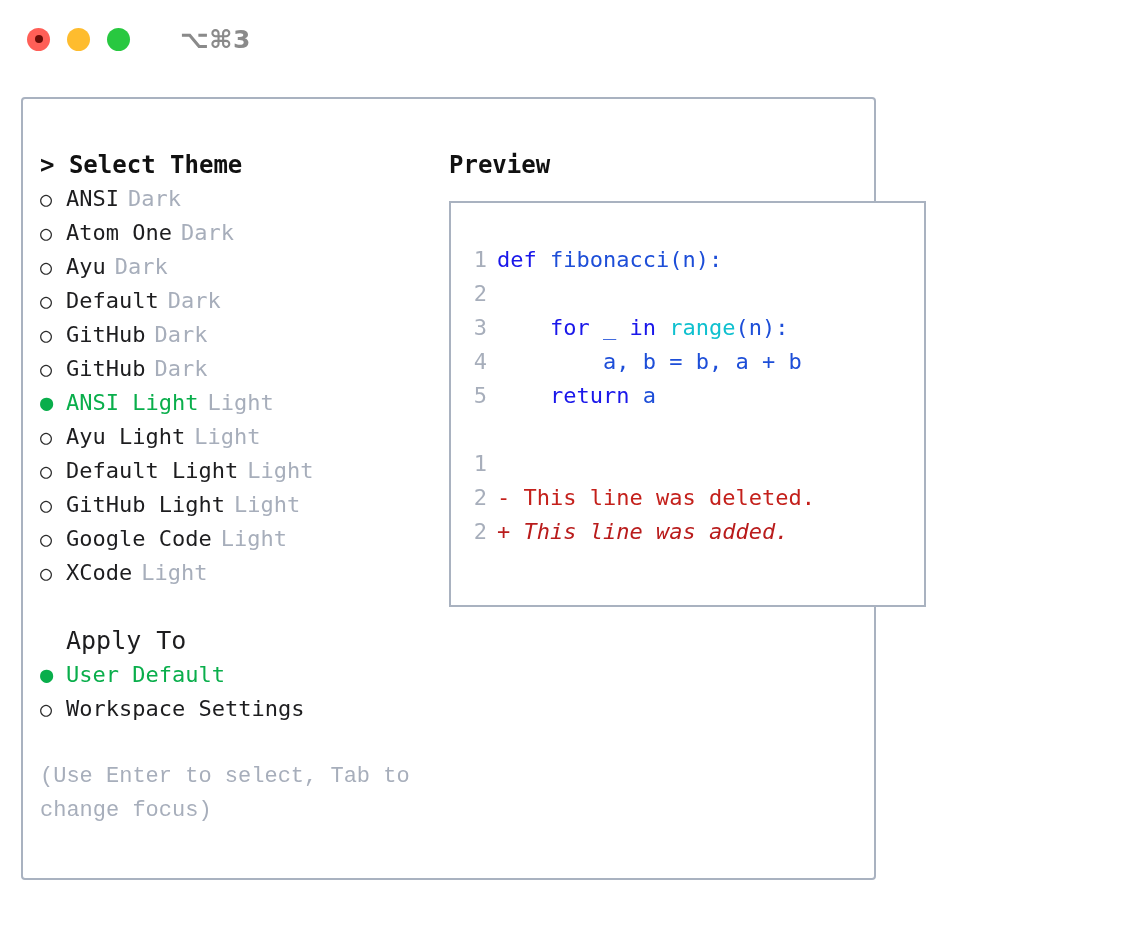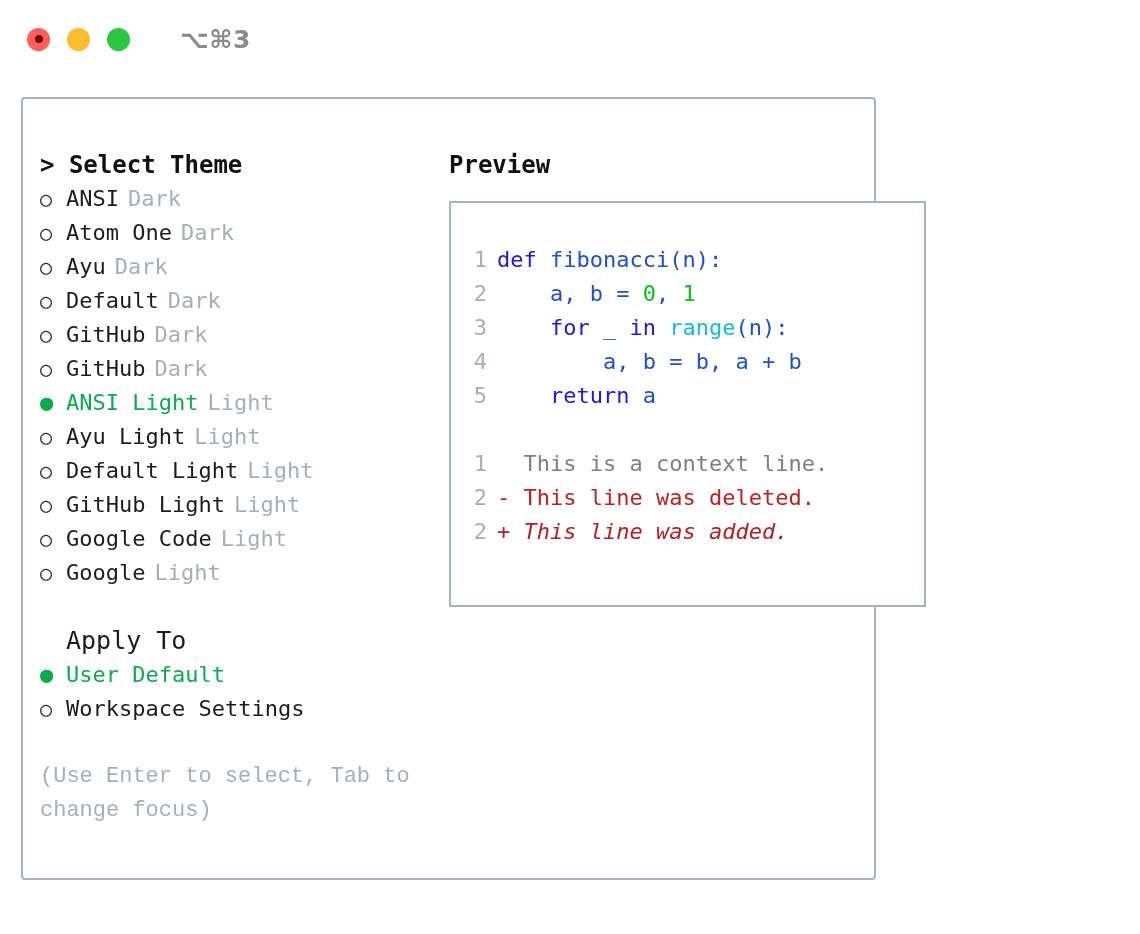--- a/index.html
+++ b/index.html
@@ -229,47 +229,47 @@
             <div class="opt-row"><span class="bullet">○</span><span class="opt-label">Atom One</span><span class="opt-kind">Dark</span></div>
             <div class="opt-row"><span class="bullet">○</span><span class="opt-label">Ayu</span><span class="opt-kind">Dark</span></div>
             <div class="opt-row"><span class="bullet">○</span><span class="opt-label">Default</span><span class="opt-kind">Dark</span></div>
             <div class="opt-row"><span class="bullet">○</span><span class="opt-label">GitHub</span><span class="opt-kind">Dark</span></div>
             <div class="opt-row"><span class="bullet">○</span><span class="opt-label">GitHub</span><span class="opt-kind">Dark</span></div>
             <div class="opt-row selected"><span class="bullet sel">●</span><span class="opt-label">ANSI Light</span><span class="opt-kind">Light</span></div>
             <div class="opt-row"><span class="bullet">○</span><span class="opt-label">Ayu Light</span><span class="opt-kind">Light</span></div>
             <div class="opt-row"><span class="bullet">○</span><span class="opt-label">Default Light</span><span class="opt-kind">Light</span></div>
             <div class="opt-row"><span class="bullet">○</span><span class="opt-label">GitHub Light</span><span class="opt-kind">Light</span></div>
             <div class="opt-row"><span class="bullet">○</span><span class="opt-label">Google Code</span><span class="opt-kind">Light</span></div>
-            <div class="opt-row"><span class="bullet">○</span><span class="opt-label">Google</span><span class="opt-kind">Light</span></div>
+            <div class="opt-row"><span class="bullet">○</span><span class="opt-label">XCode</span><span class="opt-kind">Light</span></div>
           </div>
 
         <div class="spacer-block"></div>
 
         <div class="apply-title">Apply To</div>
         <div id="apply-list">
             <div class="opt-row selected"><span class="bullet sel">●</span><span class="opt-label">User Default</span></div>
             <div class="opt-row"><span class="bullet">○</span><span class="opt-label">Workspace Settings</span></div>
           </div>
 
         <div class="hint">(Use Enter to select, Tab to change focus)</div>
       </div>
 
       <div class="col-right">
         <div class="section-title">Preview</div>
         <div class="preview-box">
           <div id="code-sample">
               <div class="code-line"><span class="ln">1</span><span class="code-body"><span class="tok-kw">def</span><span class="tok-plain"> fibonacci(n):</span></span></div>
-              <div class="code-line"><span class="ln">2</span><span class="code-body"><span class="tok-plain">    a, b = </span><span class="tok-num">0</span><span class="tok-plain">, </span><span class="tok-num">1</span></span></div>
+              <div class="code-line"><span class="ln">2</span></div>
               <div class="code-line"><span class="ln">3</span><span class="code-body"><span class="tok-plain">    </span><span class="tok-kw">for</span><span class="tok-plain"> _ </span><span class="tok-kw">in</span><span class="tok-plain"> </span><span class="tok-fn">range</span><span class="tok-plain">(n):</span></span></div>
               <div class="code-line"><span class="ln">4</span><span class="code-body"><span class="tok-plain">        a, b = b, a + b</span></span></div>
               <div class="code-line"><span class="ln">5</span><span class="code-body"><span class="tok-plain">    </span><span class="tok-kw">return</span><span class="tok-plain"> a</span></span></div>
             </div>
           <div class="diff-gap"></div>
           <div id="diff-sample">
-              <div class="code-line"><span class="ln">1</span><span class="diff-ctx"><span>  </span><span>This is a context line.</span></span></div>
+              <div class="code-line"><span class="ln">1</span><span class="diff-ctx"><span>  </span></span></div>
               <div class="code-line"><span class="ln">2</span><span class="diff-del"><span>- </span><span>This line was deleted.</span></span></div>
               <div class="code-line"><span class="ln">2</span><span class="diff-add"><span>+ </span><span>This line was added.</span></span></div>
             </div>
         </div>
       </div>
 
     </div>
   </div>
 </div>
 

